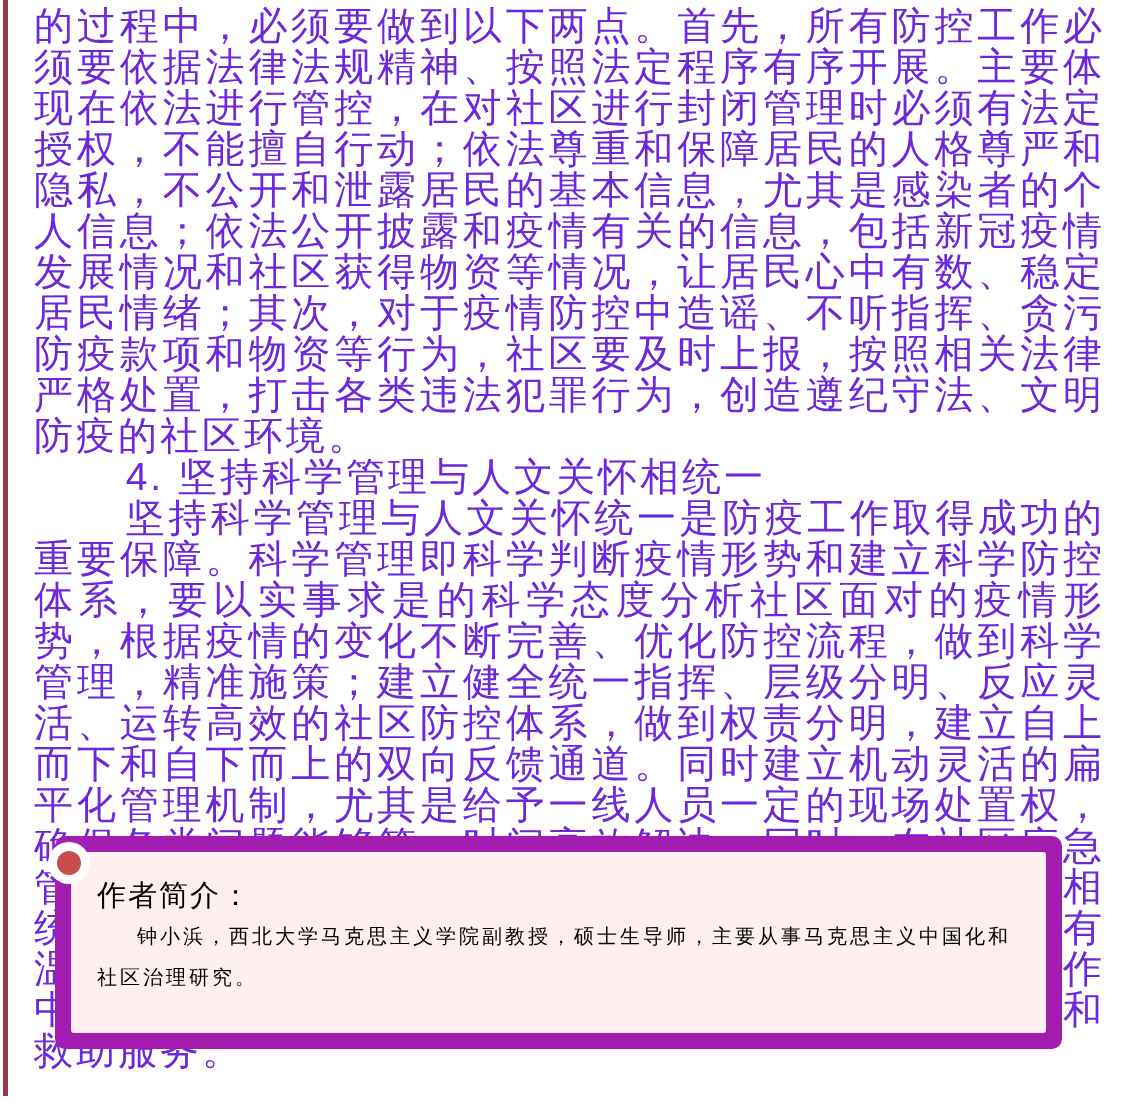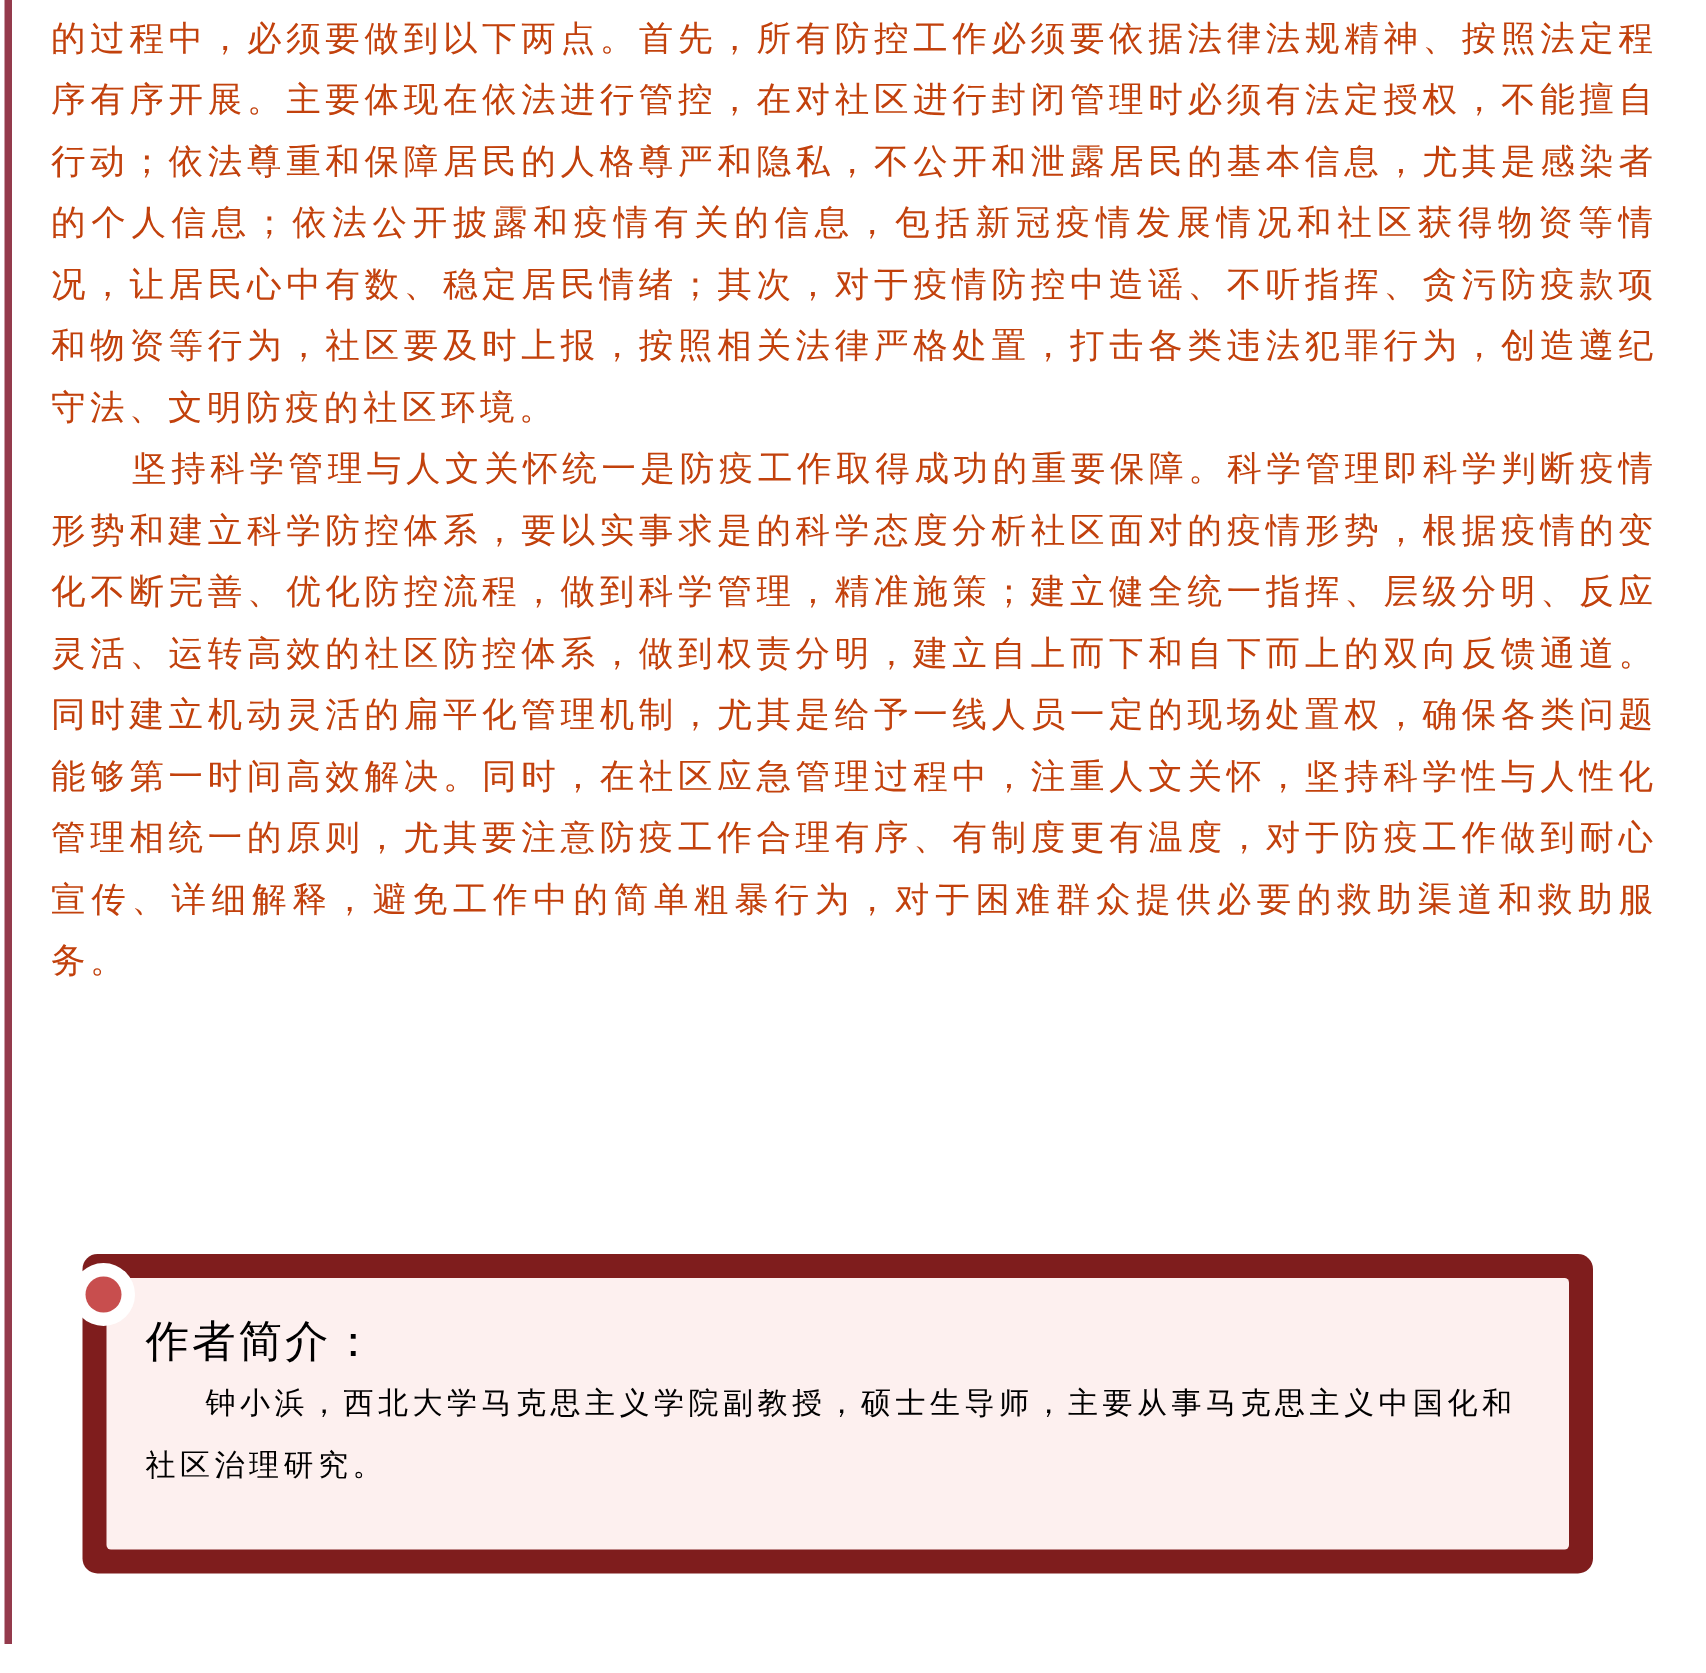--- a/index.html
+++ b/index.html
@@ -21,35 +21,35 @@
     background: #943a4c;
   }
   .article-body {
     position: absolute;
     left: 34px;
     top: 5px;
     width: 1071px;
   }
   .article-body p {
     margin: 0;
-    font-size: 23px;
+    font-size: 39px;
     line-height: 41px;
     letter-spacing: 3px;
     text-align: justify;
     text-align-last: left;
-    color: #c2410c;
+    color: #6d28d9;
   }
   .first-indent { text-indent: 2.35em; }
   .author-box {
     position: absolute;
     left: 55px;
     top: 836px;
     width: 1007px;
     height: 213px;
-    background: #7f1d1d;
+    background: #a21caf;
     border-radius: 10px;
     box-sizing: border-box;
     padding: 16px;
   }
   .author-box-inner {
     width: 100%;
     height: 100%;
     background: #fdf0ef;
     border-radius: 3px;
     box-sizing: border-box;
@@ -92,20 +92,21 @@
 </style>
 </head>
 <body>
 
 <div class="page">
 
   <div class="accent-line"></div>
 
   <div class="article-body">
     <p>的过程中，必须要做到以下两点。首先，所有防控工作必须要依据法律法规精神、按照法定程序有序开展。主要体现在依法进行管控，在对社区进行封闭管理时必须有法定授权，不能擅自行动；依法尊重和保障居民的人格尊严和隐私，不公开和泄露居民的基本信息，尤其是感染者的个人信息；依法公开披露和疫情有关的信息，包括新冠疫情发展情况和社区获得物资等情况，让居民心中有数、稳定居民情绪；其次，对于疫情防控中造谣、不听指挥、贪污防疫款项和物资等行为，社区要及时上报，按照相关法律严格处置，打击各类违法犯罪行为，创造遵纪守法、文明防疫的社区环境。</p>
+    <p class="first-indent">4. 坚持科学管理与人文关怀相统一</p>
     <p class="first-indent">坚持科学管理与人文关怀统一是防疫工作取得成功的重要保障。科学管理即科学判断疫情形势和建立科学防控体系，要以实事求是的科学态度分析社区面对的疫情形势，根据疫情的变化不断完善、优化防控流程，做到科学管理，精准施策；建立健全统一指挥、层级分明、反应灵活、运转高效的社区防控体系，做到权责分明，建立自上而下和自下而上的双向反馈通道。同时建立机动灵活的扁平化管理机制，尤其是给予一线人员一定的现场处置权，确保各类问题能够第一时间高效解决。同时，在社区应急管理过程中，注重人文关怀，坚持科学性与人性化管理相统一的原则，尤其要注意防疫工作合理有序、有制度更有温度，对于防疫工作做到耐心宣传、详细解释，避免工作中的简单粗暴行为，对于困难群众提供必要的救助渠道和救助服务。</p>
   </div>
 
   <div class="author-box">
     <div class="author-box-inner">
       <p class="author-label">作者简介：</p>
       <p class="author-bio">钟小浜，西北大学马克思主义学院副教授，硕士生导师，主要从事马克思主义中国化和社区治理研究。</p>
     </div>
   </div>
 

